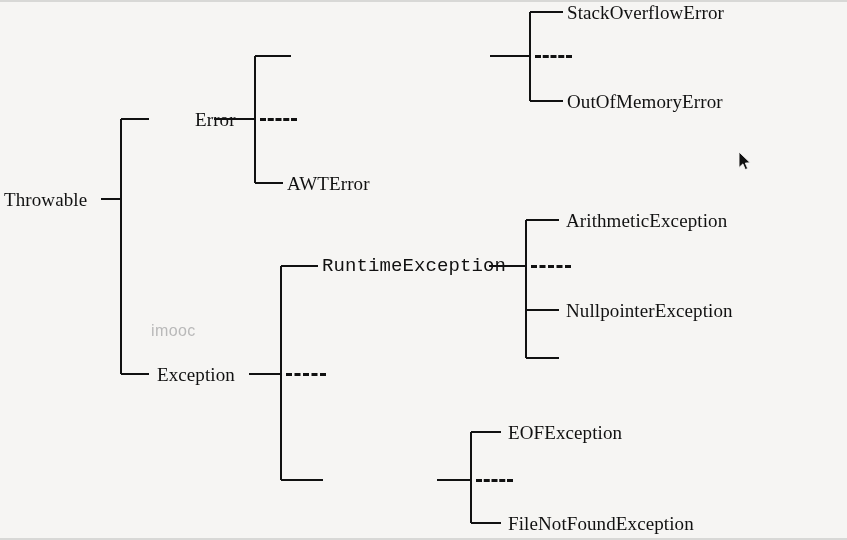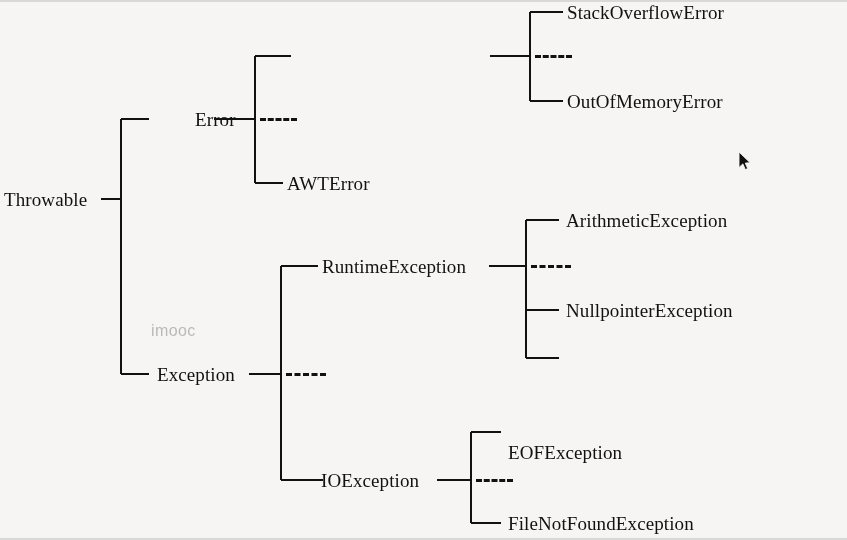--- a/index.html
+++ b/index.html
@@ -115,45 +115,44 @@
 
   <div class="edge-h" style="left:121px; top:374px; width:28px;"></div>
   <div class="node-label" style="left:157px; top:374px;">Exception</div>
 
   <div class="edge-h" style="left:249px; top:374px; width:33px;"></div>
   <div class="edge-dashed" style="left:286px; top:374px; width:40px;"></div>
 
   <div class="edge-v" style="left:281px; top:266px; height:214px;"></div>
 
   <div class="edge-h" style="left:281px; top:266px; width:37px;"></div>
-  <div class="node-label" style="left:322px; top:266px;">RuntimeException</div>
+  <div class="node-label" style="left:322px; top:266px;font-family:Liberation Mono, monospace;">RuntimeException</div>
 
   <div class="edge-h" style="left:489px; top:266px; width:38px;"></div>
   <div class="edge-dashed" style="left:531px; top:266px; width:40px;"></div>
 
   <div class="edge-v" style="left:526px; top:220px; height:138px;"></div>
 
   <div class="edge-h" style="left:526px; top:220px; width:33px;"></div>
   <div class="node-label" style="left:566px; top:220px;text-align:right;">ArithmeticException</div>
 
   <div class="edge-h" style="left:526px; top:310px; width:33px;"></div>
   <div class="node-label" style="left:566px; top:310px;">NullpointerException</div>
 
   <div class="edge-h" style="left:526px; top:358px; width:33px;"></div>
 
   <div class="edge-h" style="left:281px; top:480px; width:42px;"></div>
-  <div class="node-label" style="left:321px; top:480px;">IOException</div>
 
   <div class="edge-h" style="left:437px; top:480px; width:35px;"></div>
   <div class="edge-dashed" style="left:476px; top:480px; width:37px;"></div>
 
   <div class="edge-v" style="left:471px; top:432px; height:91px;"></div>
 
   <div class="edge-h" style="left:471px; top:432px; width:30px;"></div>
-  <div class="node-label" style="left:508px; top:432px;margin-top:20px;">EOFException</div>
+  <div class="node-label" style="left:508px; top:432px;">EOFException</div>
 
   <div class="edge-h" style="left:471px; top:523px; width:30px;"></div>
   <div class="node-label" style="left:508px; top:523px;">FileNotFoundException</div>
 
   <div class="watermark" style="left:151px; top:330px;">imooc</div>
 
   <div class="cursor" style="left:739px; top:152px;">
     <svg width="13" height="20" viewBox="0 0 13 20" xmlns="http://www.w3.org/2000/svg">
       <polygon points="0,0 0,15.5 3.9,11.9 6.3,17.6 8.7,16.6 6.3,11.1 11.2,10.8" fill="#101010" stroke="#f6f5f3" stroke-width="0.9"></polygon>
     </svg>

